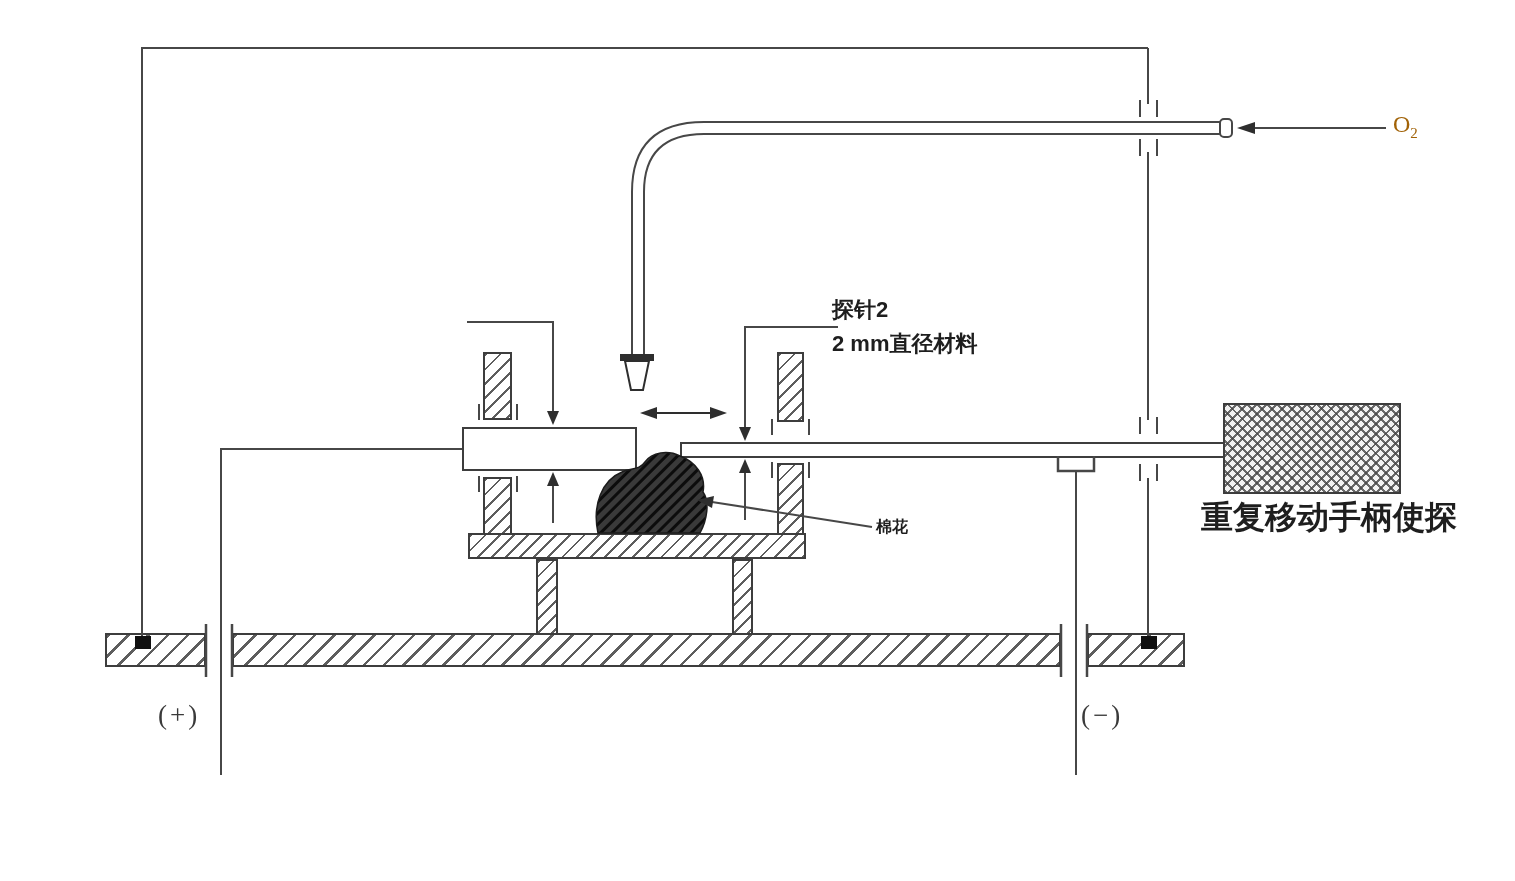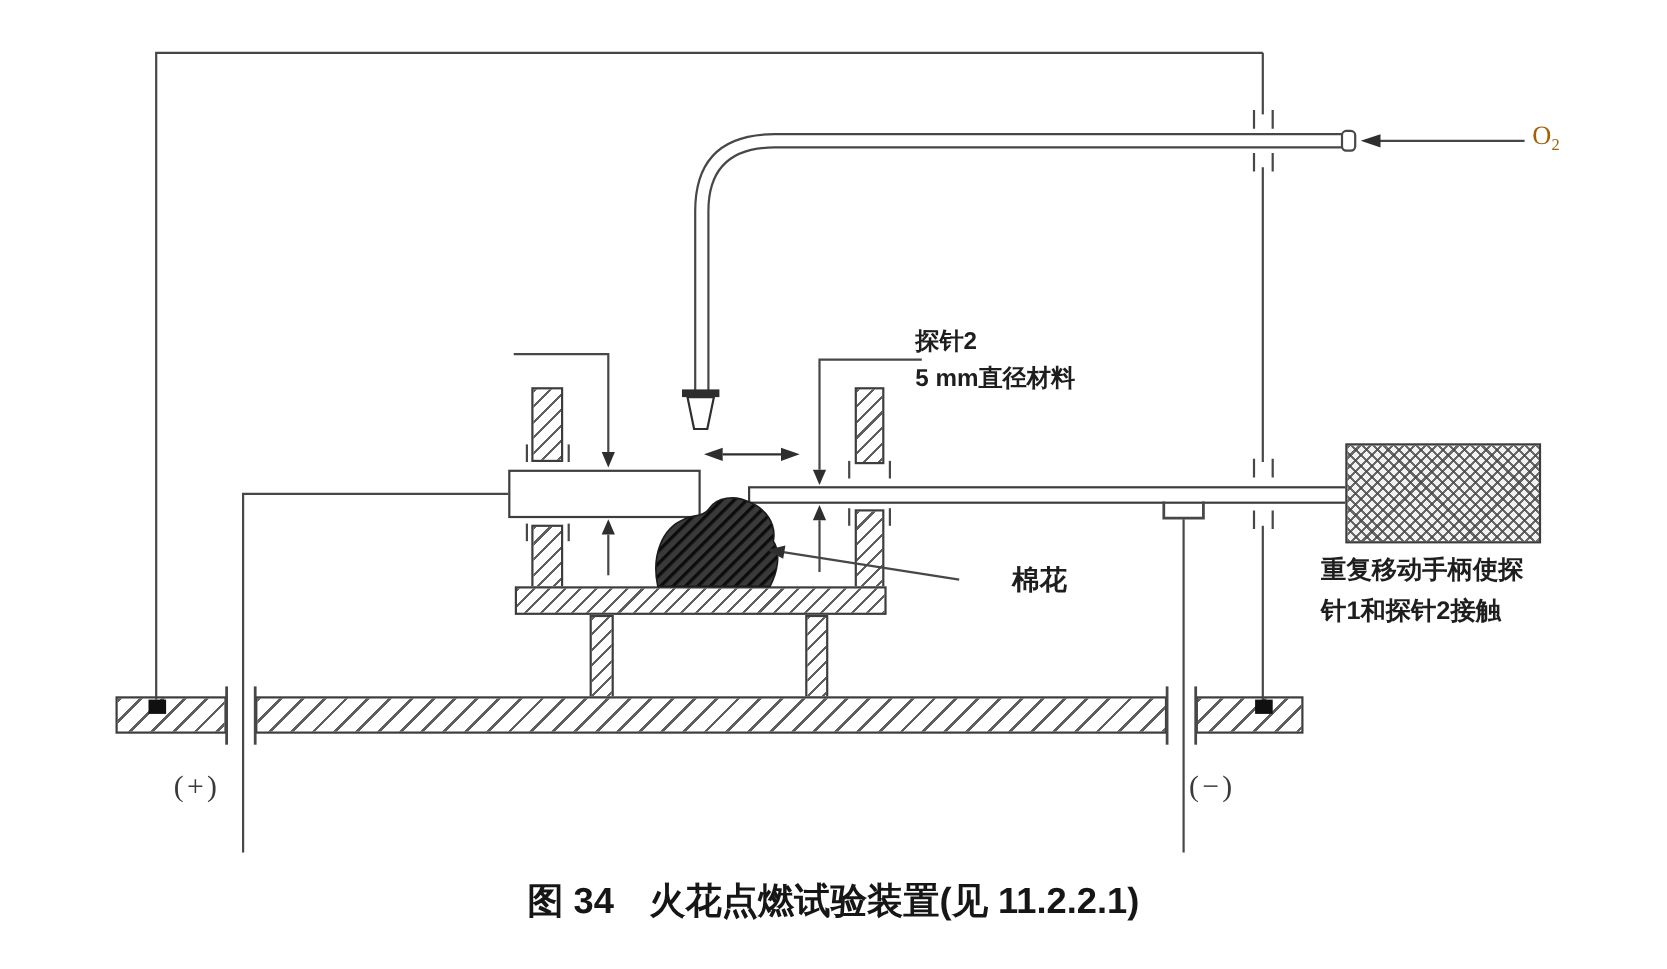--- a/index.html
+++ b/index.html
@@ -20,21 +20,21 @@
   }
   .crosshatch{
     background-color:#f2f2f2;
     background-image:
       repeating-linear-gradient(45deg, rgba(70,70,70,.8) 0 2px, transparent 2px 7px),
       repeating-linear-gradient(135deg, rgba(70,70,70,.8) 0 2px, transparent 2px 7px);
     border:2px solid #3d3d3d;
   }
   .whiteblock{background:#ffffff;border:2px solid #3d3d3d;}
   .label{font-weight:bold;font-size:22px;line-height:34px;white-space:nowrap;}
-  .small-note{font-weight:bold;font-size:23px;line-height:38px;white-space:nowrap;}
+  .small-note{font-weight:bold;font-size:32px;line-height:38px;white-space:nowrap;}
   .terminal-label{font-family:"Liberation Serif",serif;font-size:27px;letter-spacing:3px;color:#3a3a3a;white-space:nowrap;}
   .o2{font-family:"Liberation Serif",serif;font-size:24px;color:#a16207;white-space:nowrap;}
   .o2 sub{font-size:15px;}
   .caption{
     position:absolute;left:0;right:0;top:797px;text-align:center;
     font-weight:bold;font-size:33px;color:#161616;
   }
   .caption .prefix{margin-right:32px;}
   svg.layer{position:absolute;left:0;top:0;z-index:5;}
   .under{z-index:1;}
@@ -145,35 +145,31 @@
       <line x1="809" y1="462" x2="809" y2="478"></line>
     </g>
 
     <rect x="135" y="636" width="16" height="13" fill="#101010"></rect>
     <rect x="1141" y="636" width="16" height="13" fill="#101010"></rect>
   </svg>
 
 
   <div class="abs txt label" style="left:832px;top:293px;">
     <div>探针2</div>
-    <div>5 mm直径材料</div>
+    <div>2 mm直径材料</div>
   </div>
 
-  <div class="abs txt label" style="left:876px;top:510px;font-size:25px;margin-left:44px;">棉花</div>
+  <div class="abs txt label" style="left:876px;top:510px;font-size:16px;">棉花</div>
 
   <div class="abs txt o2" style="left:1393px;top:111px;">
     <span>O</span><sub>2</sub>
   </div>
 
   <div class="abs txt small-note" style="left:1201px;top:498px;">
     <div>重复移动手柄使探</div>
-    <div>针1和探针2接触</div>
   </div>
 
   <div class="abs txt terminal-label" style="left:158px;top:700px;">(+)</div>
 
   <div class="abs txt terminal-label" style="left:1081px;top:700px;">(−)</div>
 
-  <div class="caption txt">
-    <span class="prefix">图 34</span><span>火花点燃试验装置(见 11.2.2.1)</span>
-  </div>
 
 </div>
 
 </body></html>

